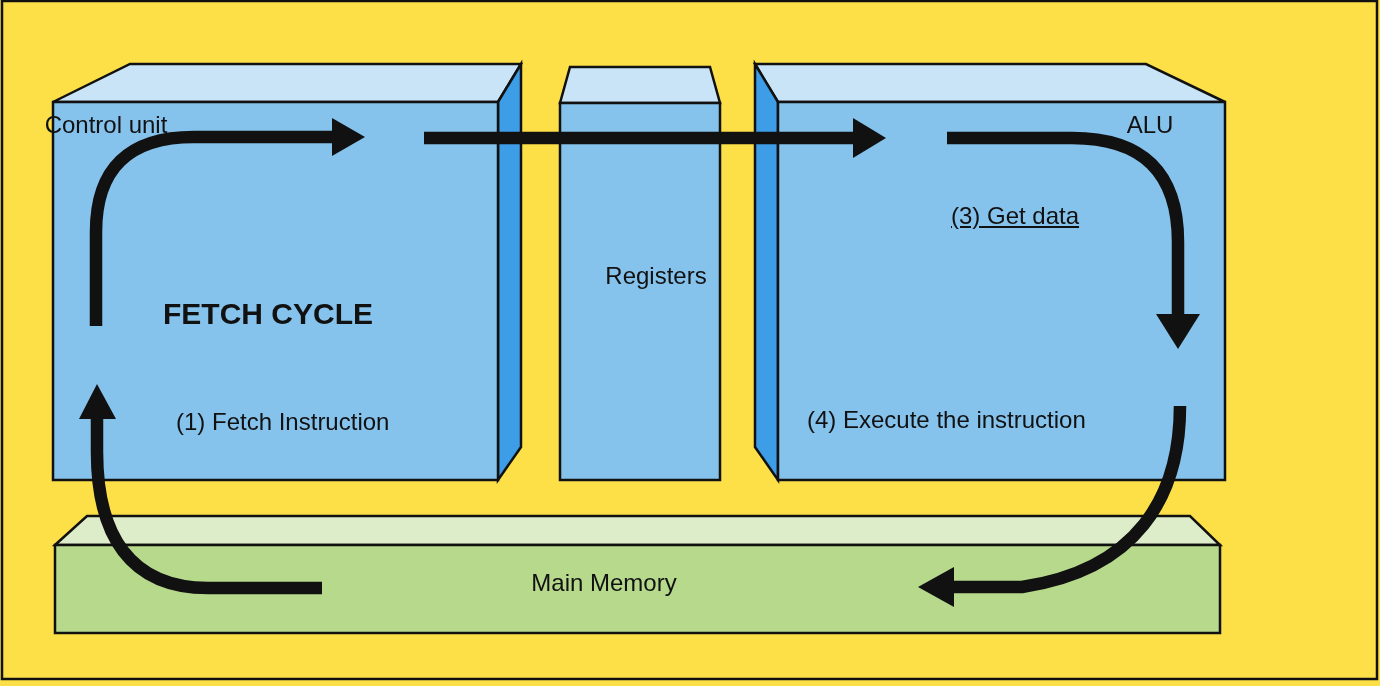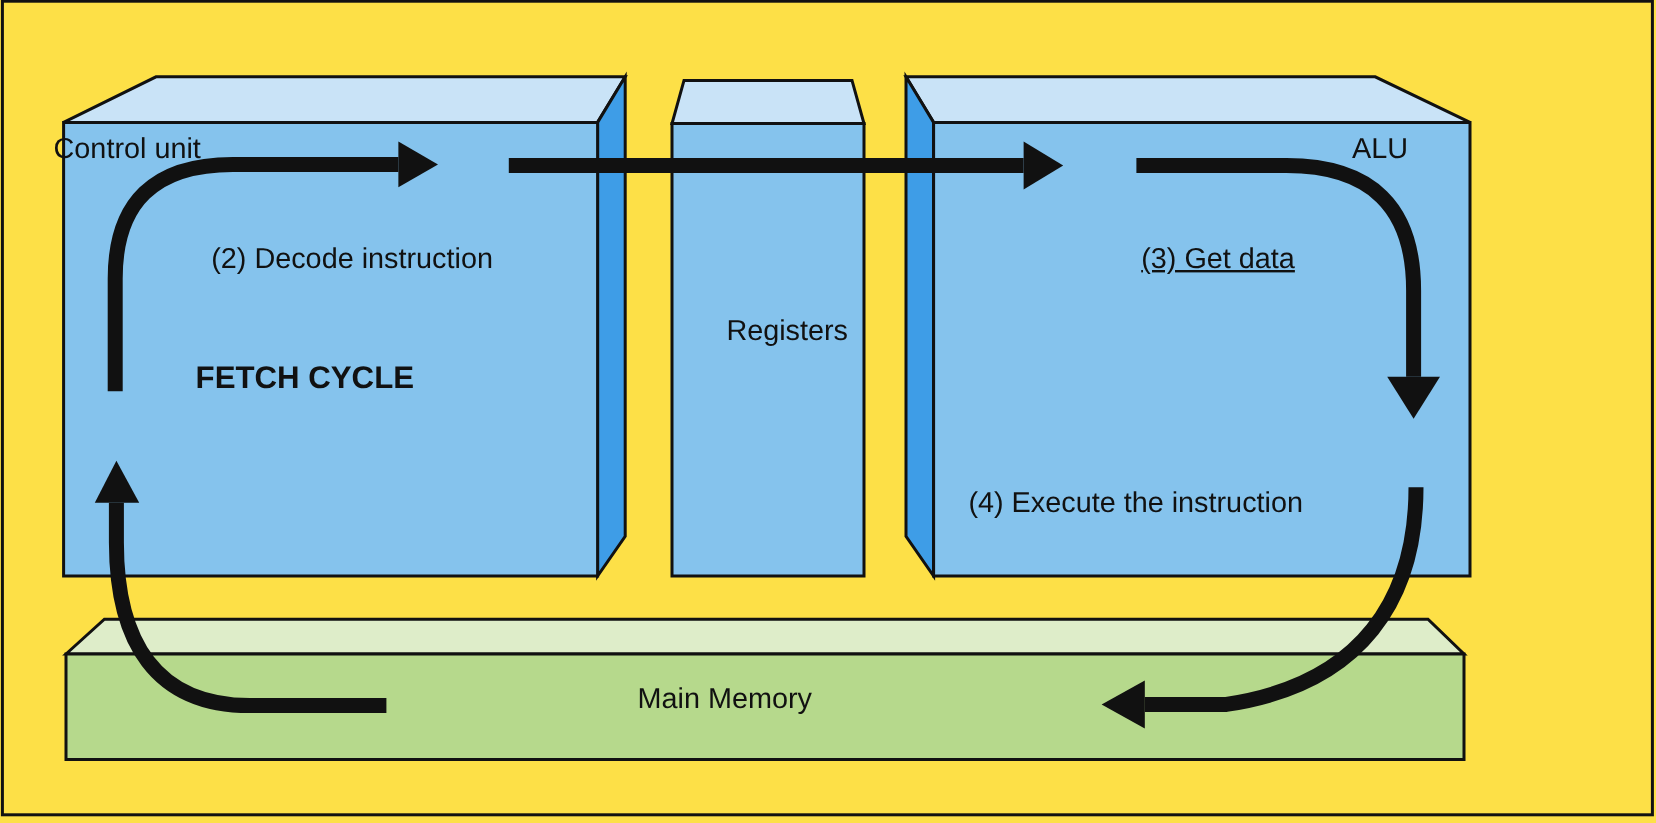--- a/index.html
+++ b/index.html
@@ -12,21 +12,21 @@
   #border-rect{fill:none;stroke-width:2.5;}
   .arrow-shaft{fill:none;stroke-width:12.5;stroke-linecap:butt;}
   .arrow-head{stroke:none;}
   .label{
     position:absolute;font-size:24px;line-height:26px;color:#111;
     white-space:nowrap;
   }
   .label.wrap{white-space:normal;line-height:25px;text-align:center;}
   .label.centered{text-align:center;}
   .label.right{text-align:center;}
-  .label.title{font-weight:bold;font-size:26px;}
+  .label.title{font-weight:bold;font-size:30px;}
 </style>
 </head>
 <body>
 
 <div id="stage">
 
   <svg id="diagram-svg" width="1380" height="686" viewBox="0 0 1380 686">
 
     <rect id="border-rect" x="2" y="1" width="1375" height="678" stroke="#111111"></rect>
 
@@ -55,24 +55,24 @@
 
     <path class="arrow-shaft" d="M 1180 406 C 1180 498 1136 570 1022 587 L 954 587" stroke="#111111"></path>
     <polygon class="arrow-head" points="954,567 954,607 918,587" fill="#111111"></polygon>
 
     <path class="arrow-shaft" d="M 322 588 L 208 588 C 130 588 97 535 97 452 L 97 419" stroke="#111111"></path>
     <polygon class="arrow-head" points="79,419 116,419 97,384" fill="#111111"></polygon>
   </svg>
 
   <div class="label wrap" style="left:44px;top:112px;width:124px;">Control unit</div>
 
-  <div class="label" style="left:176px;top:203px;">(2) Decode instruction</div>
 
   <div class="label title" style="left:163px;top:301px;">FETCH CYCLE</div>
 
+  <div class="label" style="left:176px;top:409px;">(1) Fetch Instruction</div>
 
   <div class="label centered" style="left:560px;top:263px;width:192px;">Registers</div>
 
   <div class="label right" style="left:1100px;top:112px;width:100px;">ALU</div>
 
   <div class="label" style="left:951px;top:203px;text-decoration:underline;">(3) Get data</div>
 
 
   <div class="label" style="left:807px;top:407px;">(4) Execute the instruction</div>
 

